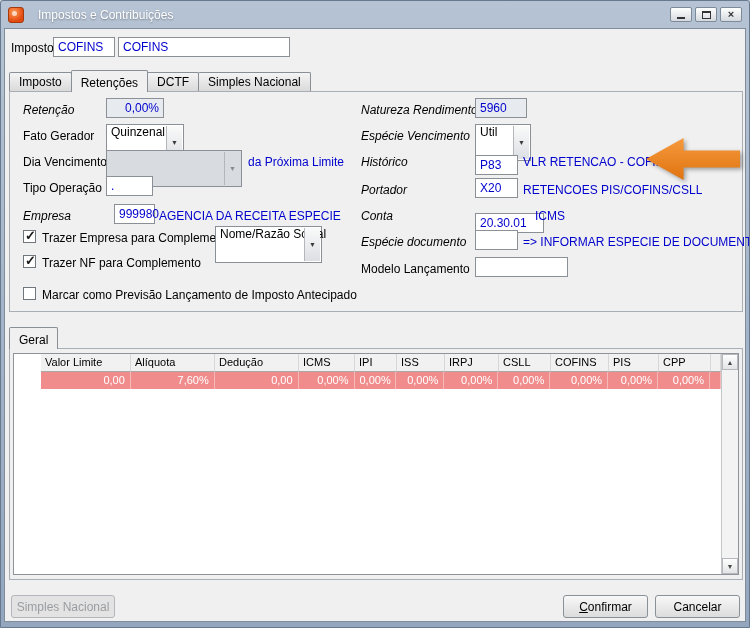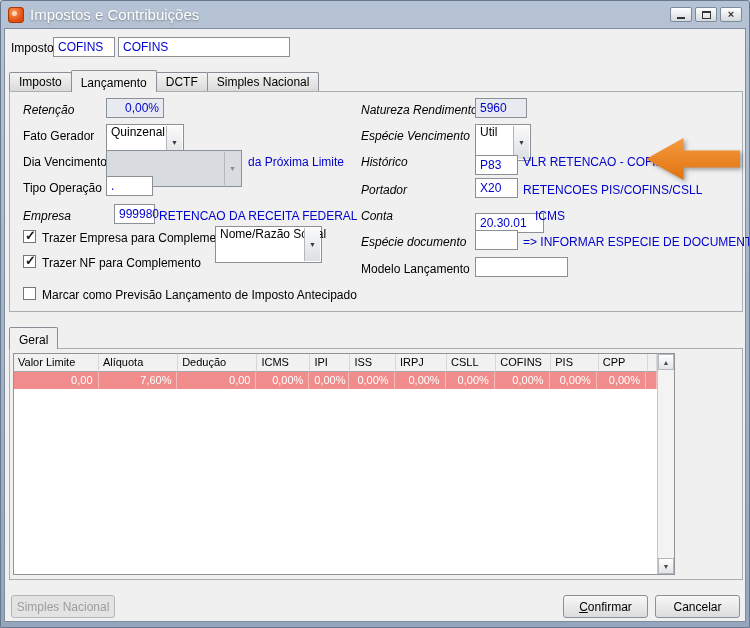--- a/index.html
+++ b/index.html
@@ -12,21 +12,21 @@
     padding:0 3px 3px; overflow:hidden;
   }
   .titlebar { height:27px; display:flex; align-items:center; padding:0 4px; }
   .app-icon {
     width:16px; height:16px; border-radius:3px; margin-right:6px;
     background:radial-gradient(circle at 35% 30%, #ff9a55, #e2490f 70%);
     border:1px solid #a33a0a; position:relative;
   }
   .app-icon::after { content:""; position:absolute; left:3px; top:3px; width:5px; height:5px;
     border-radius:50%; background:rgba(255,255,255,.65); }
-  .title { color:#fff; font-size:15px; text-shadow:0 1px 2px rgba(0,0,0,.35); }
+  .title { color:#fff; font-size:12px; text-shadow:0 1px 2px rgba(0,0,0,.35);margin-left:8px; }
   .win-btns { margin-left:auto; display:flex; gap:3px; }
   .wbtn {
     width:22px; height:15px; border:1px solid #7d8globalsa; border:1px solid #7d8a9a; border-radius:2px;
     background:linear-gradient(#ffffff,#d5d9de);
     display:flex; align-items:center; justify-content:center; cursor:default;
   }
   .glyph-min { width:8px; height:2px; background:#333; margin-top:6px; }
   .glyph-max { width:9px; height:8px; border:1px solid #333; border-top:2px solid #333; }
   .glyph-close { font-size:11px; font-weight:bold; color:#333; line-height:1; }
 
@@ -77,22 +77,22 @@
     background:#f0f0f0; position:relative; z-index:5;
   }
   .panel { position:absolute; background:#f0f0f0; border:1px solid #a9aeb4; }
 
   .arrow-callout { position:absolute; left:641px; top:109px; width:94px; height:42px;
     filter:drop-shadow(2px 2px 2px rgba(0,0,0,.35)); z-index:6; }
   .arrow-callout::before { content:""; position:absolute; inset:0;
     background:linear-gradient(180deg,#f59a3e,#e0730f);
     clip-path:polygon(0% 50%, 40% 0%, 40% 30%, 100% 30%, 100% 70%, 40% 70%, 40% 100%); }
 
-  .table { position:absolute; left:8px; top:324px; width:662px; height:222px;
-    background:#fff; border:1px solid #8f949a; display:flex; }
+  .table { position:absolute; left:8px; top:324px; width:726px; height:222px;
+    background:#fff; border:1px solid #8f949a; display:flex;padding-left:27px; }
   .table-main { flex:1; display:flex; flex-direction:column; overflow:hidden; }
   .thead { display:flex; }
   .th { height:18px; background:#f1f1f2; border-right:1px solid #d7d7d7;
     border-bottom:1px solid #a8a8a8; font-size:11px; padding:2px 4px;
     white-space:nowrap; overflow:hidden; color:#000; }
   .tr { display:flex; height:17px; }
   .td { font-size:11px; text-align:right; padding:2px 5px; white-space:nowrap; overflow:hidden; }
   .tr.highlight .td { background:#f08c8c; color:#fff;
     border-right:1px solid rgba(255,255,255,.4); }
   .thead .th:nth-child(1), .tr .td:nth-child(1){ width:90px; }
@@ -141,21 +141,21 @@
   </div>
 
   <div class="body">
 
     <span class="lbl" style="left:6px; top:12px;">Imposto</span>
     <div class="field" style="left:48px; top:8px; width:62px;">COFINS</div>
     <div class="field" style="left:113px; top:8px; width:172px;">COFINS</div>
 
     <div class="tabbar" style="left:4px; top:41px;">
         <div class="tab">Imposto</div>
-        <div class="tab active">Lançamento</div>
+        <div class="tab active">Retenções</div>
         <div class="tab">DCTF</div>
         <div class="tab">Simples Nacional</div>
       </div>
     <div class="panel" style="left:4px; top:62px; width:734px; height:221px;"></div>
 
     <span class="lbl it" style="left:18px; top:74px;">Retenção</span>
     <div class="field ro right" style="left:101px; top:69px; width:58px;">0,00%</div>
 
     <span class="lbl" style="left:18px; top:100px;">Fato Gerador</span>
     <div class="combo" style="left:101px; top:95px; width:78px;">
@@ -168,21 +168,21 @@
       <span></span>
       <span class="arrow">▼</span>
     </div>
     <span class="desc" style="left:243px; top:126px;">da Próxima Limite</span>
 
     <span class="lbl" style="left:18px; top:152px;">Tipo Operação</span>
     <div class="field" style="left:101px; top:147px; width:47px;">.</div>
 
     <span class="lbl it" style="left:18px; top:180px;">Empresa</span>
     <div class="field" style="left:109px; top:175px; width:41px;">999980</div>
-    <span class="desc" style="left:154px; top:180px;">RETENCAO DA RECEITA FEDERAL</span>
+    <span class="desc" style="left:154px; top:180px;">AGENCIA DA RECEITA ESPECIE</span>
 
     <span class="cb checked" style="left:18px; top:201px;"></span>
     <span class="lbl" style="left:37px; top:202px;">Trazer Empresa para Complemento</span>
     <div class="combo" style="left:210px; top:197px; width:107px;">
       <span>Nome/Razão Social</span>
       <span class="arrow">▼</span>
     </div>
 
     <span class="cb checked" style="left:18px; top:226px;"></span>
     <span class="lbl" style="left:37px; top:227px;">Trazer NF para Complemento</span>

